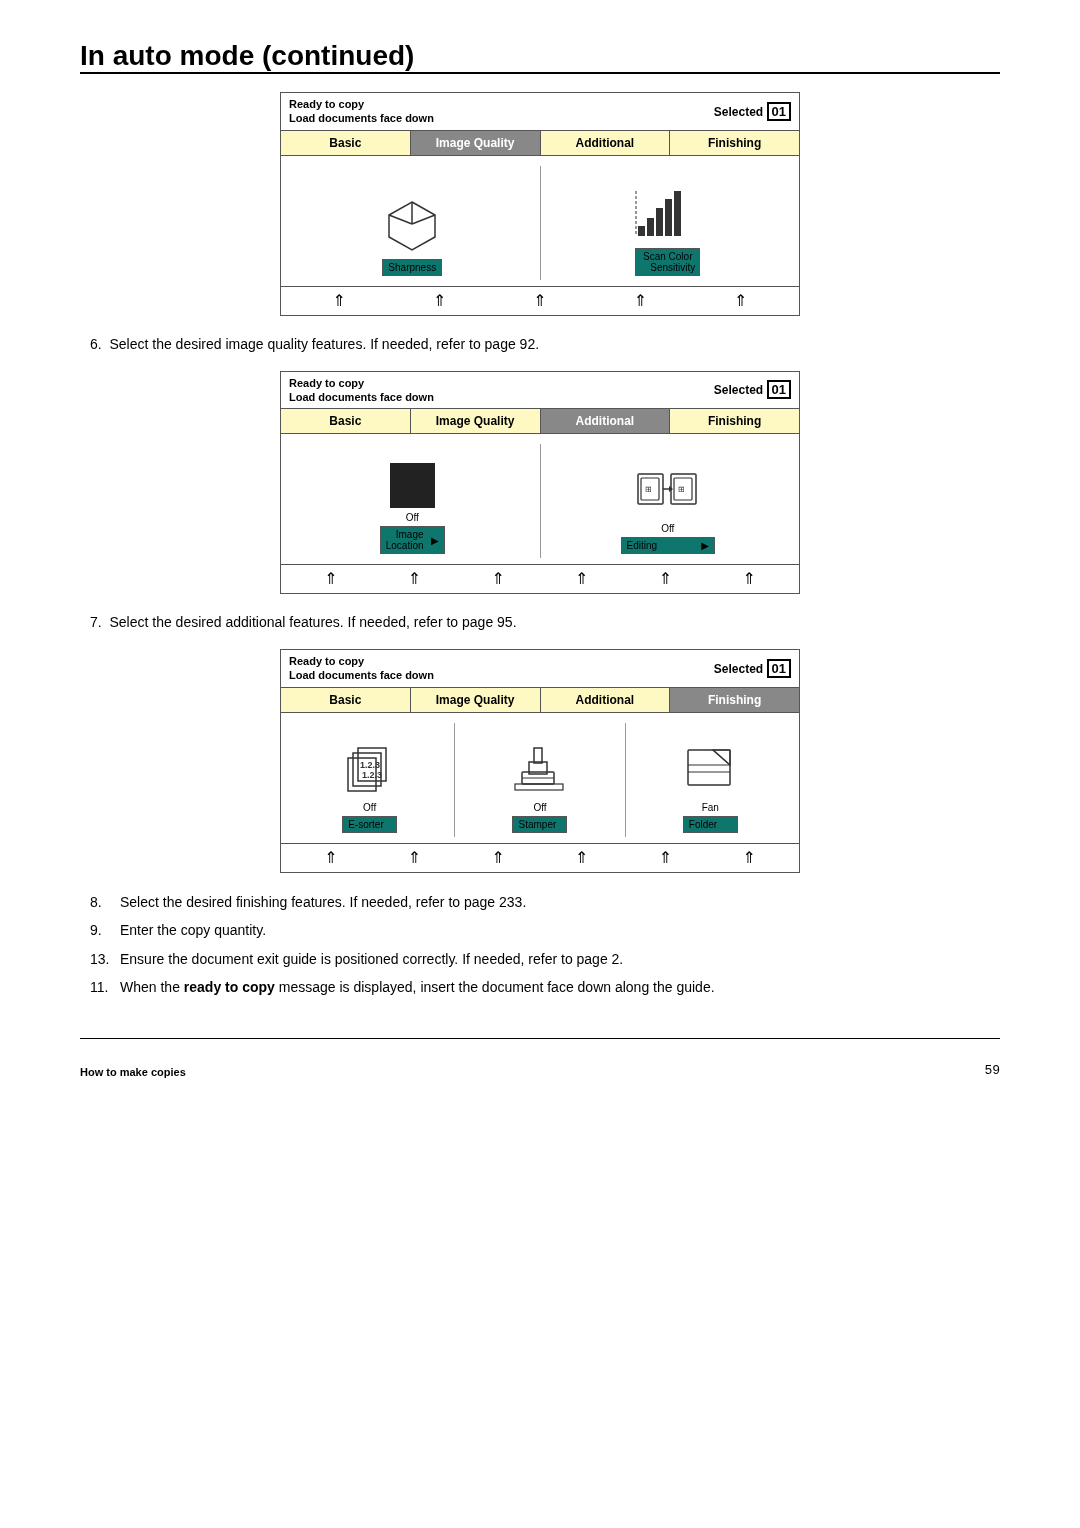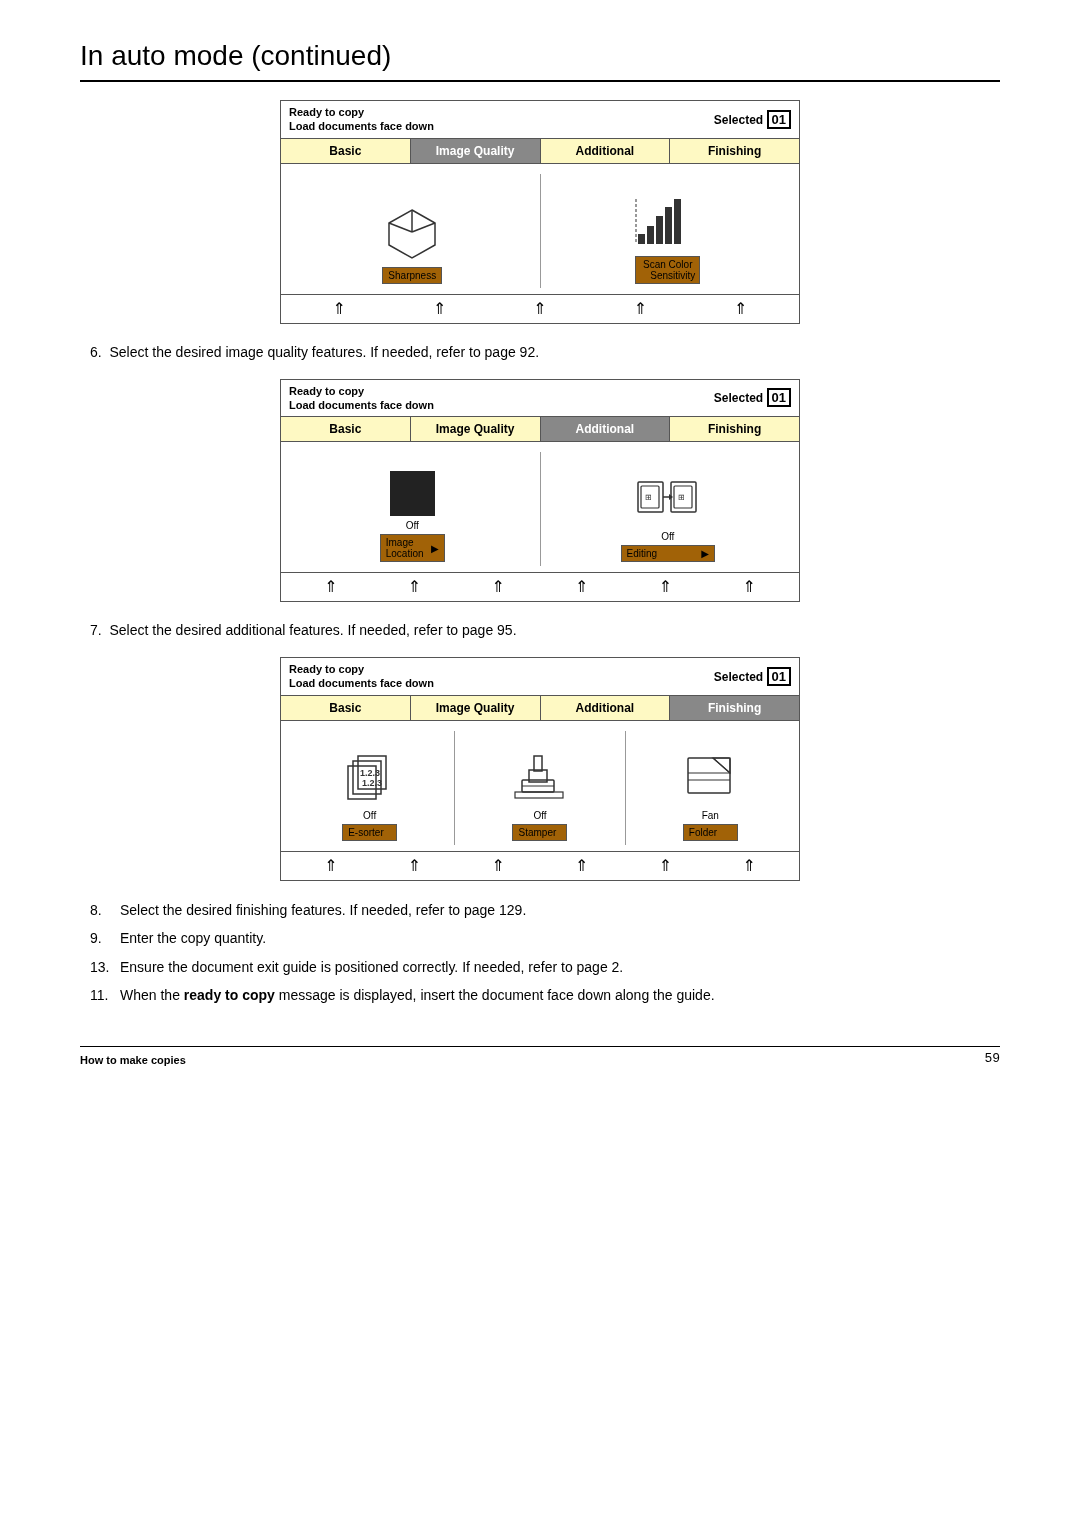--- a/index.html
+++ b/index.html
@@ -8,24 +8,24 @@
       font-family: Arial, Helvetica, sans-serif;
       font-size: 14px;
       color: #000;
       width: 1080px;
       min-height: 1528px;
       padding: 40px 80px 60px 80px;
     }
 
     h1 {
       font-size: 28px;
-      font-weight: normal;
+      font-weight: bold;
       margin-bottom: 18px;
       border-bottom: 2px solid #000;
-      padding-bottom: 8px;
+      padding-bottom: 0;
     }
 
     .panel {
       border: 1.5px solid #555;
       width: 520px;
       margin: 0 auto 18px auto;
       background: #fff;
     }
 
     .panel-header {
@@ -99,21 +99,21 @@
       font-size: 10px;
       text-align: center;
       margin-bottom: 3px;
     }
 
     .btn-label {
       border: 1px solid #555;
       font-size: 10px;
       padding: 2px 5px;
       text-align: center;
-      background: #a16207;
+      background: #0f766e;
       margin-bottom: 4px;
       min-width: 55px;
       display: flex;
       align-items: center;
       justify-content: space-between;
     }
 
     .panel-footer {
       display: flex;
       justify-content: space-around;
@@ -166,21 +166,21 @@
     }
 
     .list-content { flex: 1; }
 
     .footer-bar {
       display: flex;
       justify-content: space-between;
       align-items: flex-end;
       margin-top: 40px;
       border-top: 1px solid #000;
-      padding-top: 4px;
+      padding-top: 24px;
     }
 
     .footer-left {
       font-size: 11px;
       font-weight: bold;
     }
 
     .footer-right {
       font-size: 13px;
       font-family: Liberation Mono, monospace;
@@ -281,21 +281,21 @@
     <div class="panel-tab">Finishing</div>
   </div>
   <div class="panel-body">
 
     <div class="panel-section">
       <div class="panel-icon">
         <div class="black-square"></div>
       </div>
       <div class="icon-label">Off</div>
       <div class="btn-label" style="display:flex; align-items:center; justify-content:space-between; min-width:65px;">
-        <span style="font-size:10px; display:block; text-align:left;">Image<br>Location</span>
+        <span style="font-size:10px; display:block; text-align:right;">Image<br>Location</span>
         <span style="font-size:10px;">▶</span>
       </div>
     </div>
     <div class="panel-divider"></div>
 
     <div class="panel-section">
       <div class="panel-icon">
         <svg width="70" height="50" viewBox="0 0 70 50" xmlns="http://www.w3.org/2000/svg">
 
           <rect x="5" y="8" width="25" height="30" fill="none" stroke="#333" stroke-width="1.5" rx="1"></rect>
@@ -409,21 +409,21 @@
     <span class="footer-arrow">⇑</span>
     <span class="footer-arrow">⇑</span>
     <span class="footer-arrow">⇑</span>
     <span class="footer-arrow">⇑</span>
   </div>
 </div>
 
 <div style="margin-top: 16px;">
   <div class="list-item">
     <span class="list-num">8.</span>
-    <span class="list-content">Select the desired finishing features.  If needed, refer to page 129.</span>
+    <span class="list-content">Select the desired finishing features.  If needed, refer to page 233.</span>
   </div>
   <div class="list-item">
     <span class="list-num">9.</span>
     <span class="list-content">Enter the copy quantity.</span>
   </div>
   <div class="list-item">
     <span class="list-num">13.</span>
     <span class="list-content">Ensure the document exit guide is positioned correctly.  If needed, refer to page 2.</span>
   </div>
   <div class="list-item">

